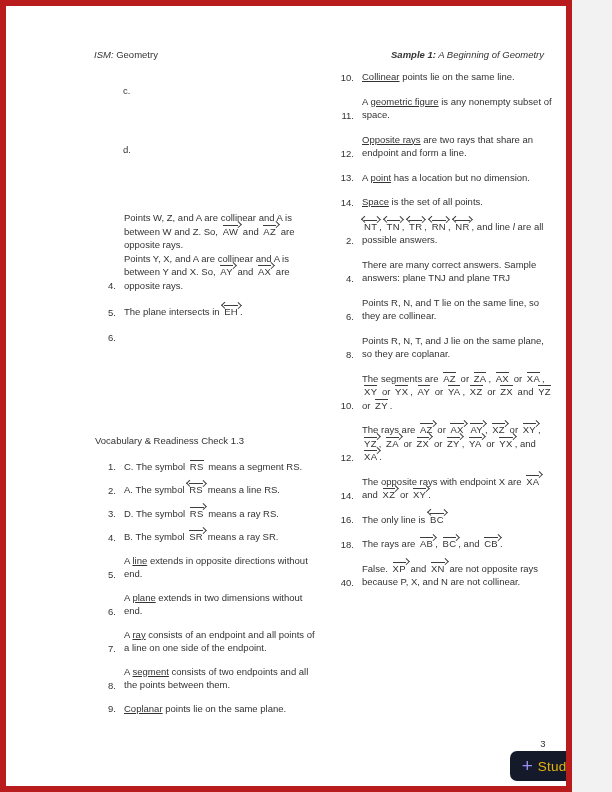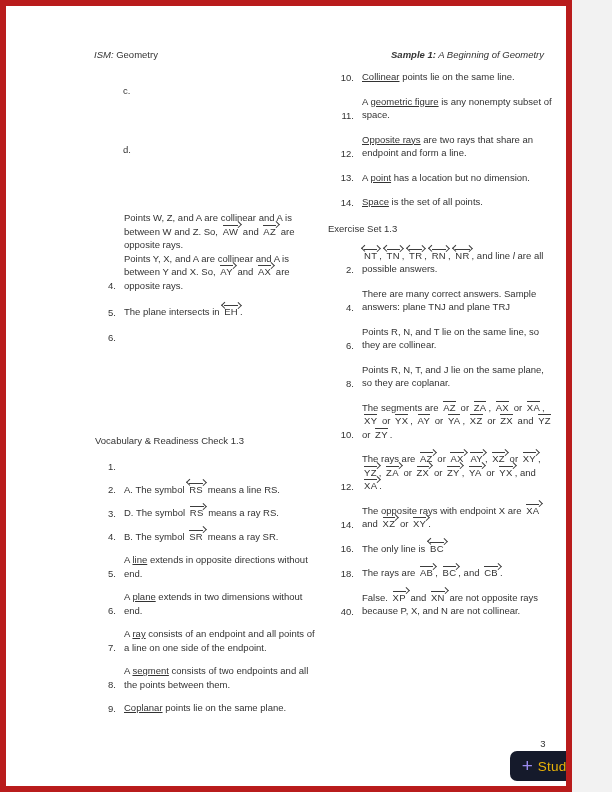--- a/index.html
+++ b/index.html
@@ -80,20 +80,21 @@
         </div>
         <div class="row row-6">
           <div class="num">6.</div>
           <div class="txt"></div>
         </div>
       </div>
     <div class="sec-title">Vocabulary &amp; Readiness Check 1.3</div>
     <div id="list-vocab-left">
         <div class="row row-1">
           <div class="num">1.</div>
+          <div class="txt">C. The symbol <span class="mk seg">RS</span> means a segment RS.</div>
         </div>
         <div class="row row-2">
           <div class="num">2.</div>
           <div class="txt">A. The symbol <span class="mk line">RS<i class="la"></i></span> means a line RS.</div>
         </div>
         <div class="row row-3">
           <div class="num">3.</div>
           <div class="txt">D. The symbol <span class="mk ray">RS</span> means a ray RS.</div>
         </div>
         <div class="row row-4">
@@ -139,21 +140,20 @@
         </div>
         <div class="row row-13">
           <div class="num">13.</div>
           <div class="txt">A <span class="ul">point</span> has a location but no dimension.</div>
         </div>
         <div class="row row-14">
           <div class="num">14.</div>
           <div class="txt"><span class="ul">Space</span> is the set of all points.</div>
         </div>
       </div>
-    <div class="sec-title">Exercise Set 1.3</div>
     <div id="list-exercise">
         <div class="row row-2">
           <div class="num">2.</div>
           <div class="txt"><span class="mk line">NT<i class="la"></i></span>, <span class="mk line">TN<i class="la"></i></span>, <span class="mk line">TR<i class="la"></i></span>, <span class="mk line">RN<i class="la"></i></span>, <span class="mk line">NR<i class="la"></i></span>, and line <span class="it">l</span> are all possible answers.</div>
         </div>
         <div class="row row-4">
           <div class="num">4.</div>
           <div class="txt">There are many correct answers. Sample answers: plane TNJ and plane TRJ</div>
         </div>
         <div class="row row-6">

